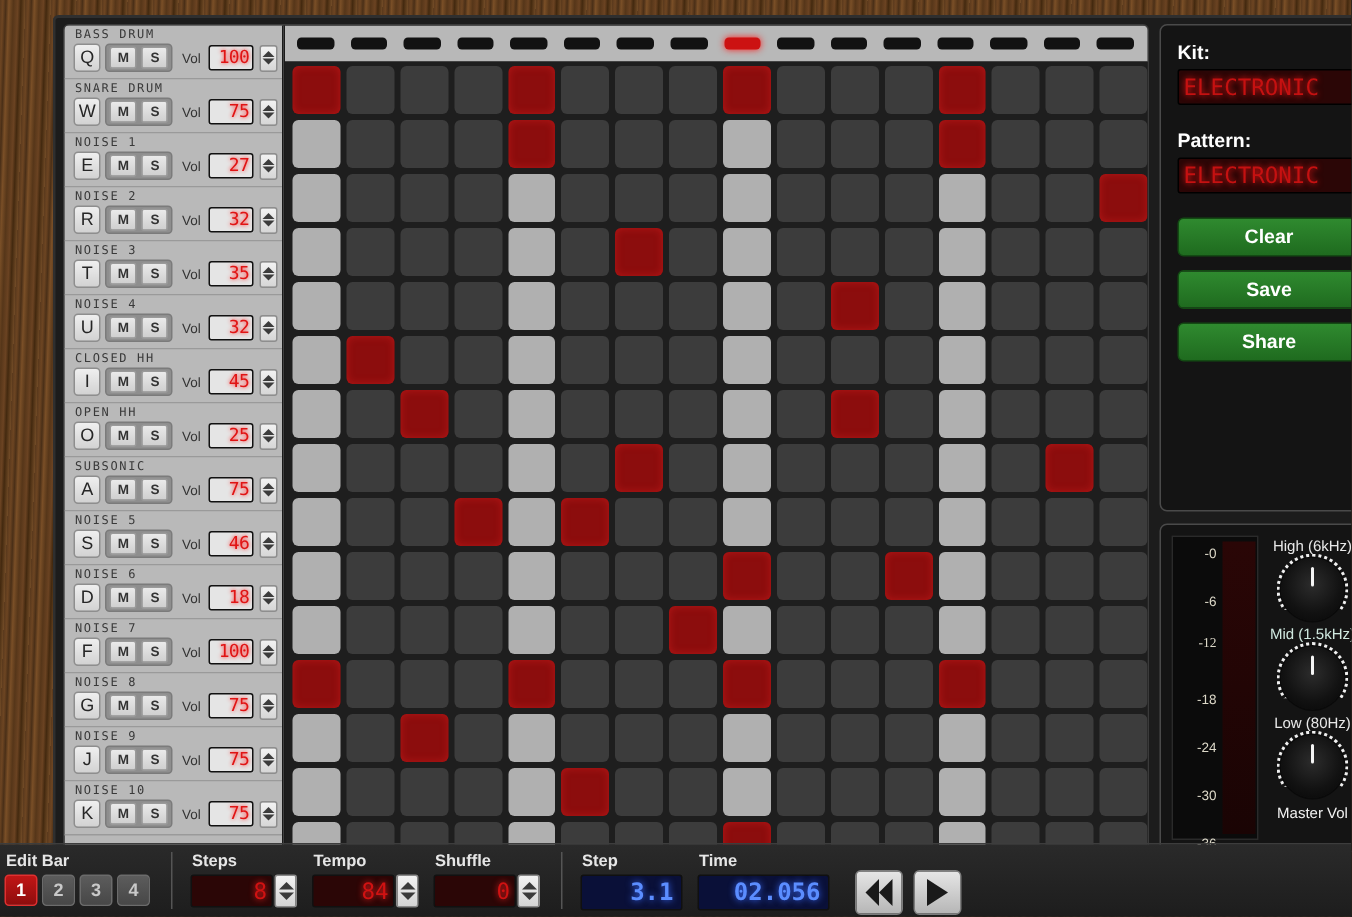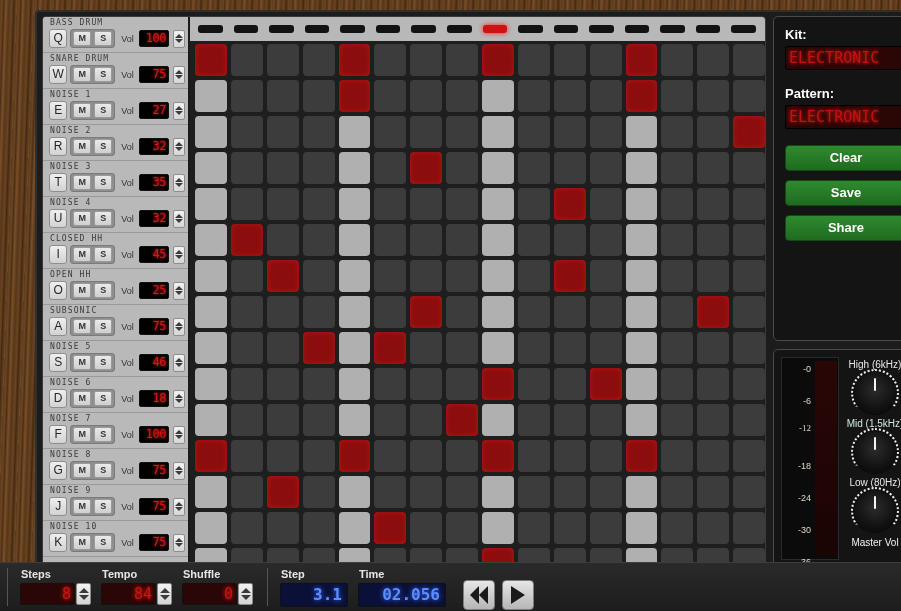--- a/index.html
+++ b/index.html
@@ -114,21 +114,21 @@
   }
   .vol-lbl {
     font-size: 9px;
     color: #333;
     margin-left: 3px;
     margin-right: 2px;
     text-align: right;
   }
   .vol-disp {
     width: 33px; height: 17px;
-    background: #000000;
+    background: #e5e5e5;
     border: 1px solid #111;
     border-radius: 2px;
     color: #e01414;
     font-family: "DejaVu Sans Mono", monospace;
     font-size: 12px;
     text-align: right;
     padding-right: 2px;
     line-height: 15px;
     letter-spacing: -0.5px;
     text-shadow: 0 0 3px #ff2020;
@@ -1046,20 +1046,29 @@
             </div>
             <div class="knob-label master">Master Vol</div>
           </div>
       </div>
 
     </div>
   </div>
 
   <div id="transport">
 
+    <div class="tp-group">
+      <div class="tp-label">Edit Bar</div>
+      <div class="bar-btns" id="bar-btns">
+          <div class="bar-btn active">1</div>
+          <div class="bar-btn">2</div>
+          <div class="bar-btn">3</div>
+          <div class="bar-btn">4</div>
+        </div>
+    </div>
 
     <div class="vdiv"></div>
 
     <div class="tp-group">
       <div class="tp-label">Steps</div>
       <div class="num-field">
         <div class="num-disp">8</div>
         <div class="num-spin">
           <i class="up"></i>
             <i class="dn"></i>

